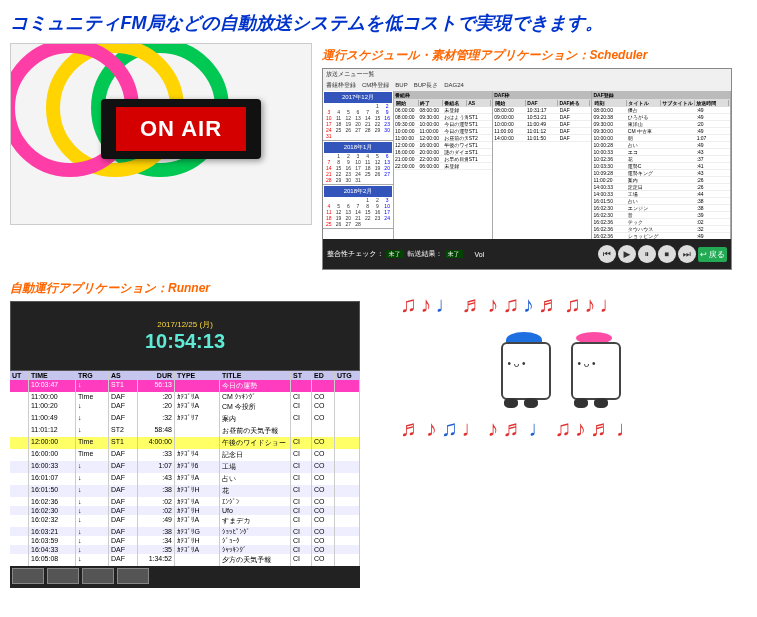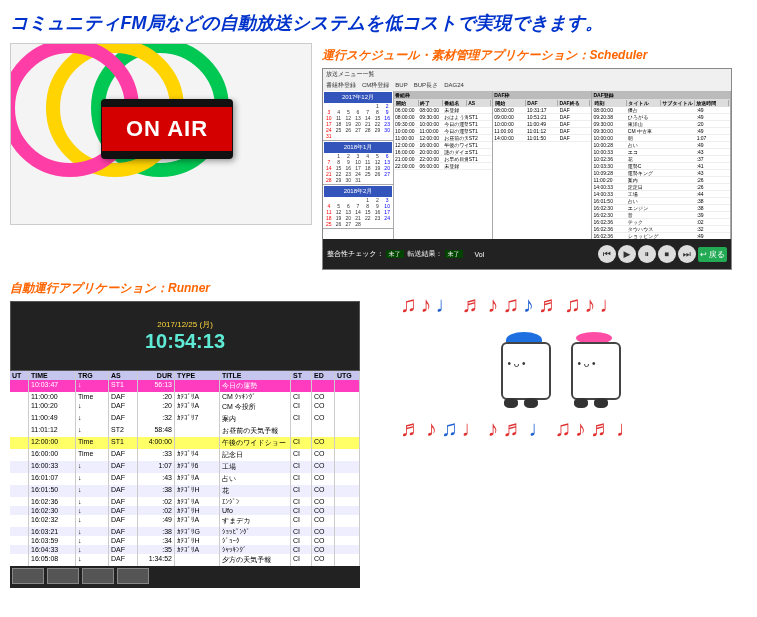--- a/index.html
+++ b/index.html
@@ -4,21 +4,21 @@
 <style>
   body { margin:0; padding:10px; font-family:"Meiryo","MS PGothic",sans-serif; background:#fff; width:757px; box-sizing:border-box; }
   .headline { color:#0033cc; font-weight:bold; font-style:italic; font-size:18px; line-height:1.5; }
   .headline .l2 { padding-left:200px; }
   .row { display:flex; gap:10px; margin-top:6px; }
   .photo-area { width:300px; height:180px; background:#f4f4f4; border:1px solid #ccc; overflow:hidden; position:relative; }
   .ring { position:absolute; width:110px; height:110px; border:14px solid; border-radius:50%; top:5px; left:5px; }
   .ring.pink { border-color:#ff3da6; left:-10px; top:-5px; }
   .ring.yellow { border-color:#ffd400; left:35px; top:-5px; }
   .ring.green { border-color:#00c853; left:80px; top:-5px; }
-  .onair-box { position:absolute; left:90px; top:55px; width:132px; height:60px; background:#111; border-radius:4px; display:flex; align-items:center; justify-content:center; box-shadow:2px 2px 6px rgba(0,0,0,.4); }
+  .onair-box { position:absolute; left:90px; top:55px; width:160px; height:60px; background:#111; border-radius:4px; display:flex; align-items:center; justify-content:center; box-shadow:2px 2px 6px rgba(0,0,0,.4); }
   .onair-box .panel { width:130px; height:44px; background:#d40000; color:#fff; font-weight:bold; font-size:22px; display:flex; align-items:center; justify-content:center; font-family:Arial; letter-spacing:1px; }
   .label { color:#ff6600; font-weight:bold; font-style:italic; font-size:12px; margin:4px 0; }
   .sched { width:410px; }
   .sched-win { border:1px solid #888; background:#fff; font-size:6px; height:200px; display:flex; flex-direction:column; }
   .sched-menu { background:#f0f0f0; padding:1px 3px; font-size:6px; color:#333; }
   .sched-body { flex:1; display:flex; overflow:hidden; }
   .cal-col { width:70px; border-right:1px solid #aaa; }
   .cal-block { border-bottom:1px solid #aaa; padding:1px; }
   .cal-title { background:#35b; color:#fff; text-align:center; font-size:6px; padding:1px; }
   .cal-grid { display:grid; grid-template-columns:repeat(7,1fr); font-size:5px; color:#333; gap:0; }

